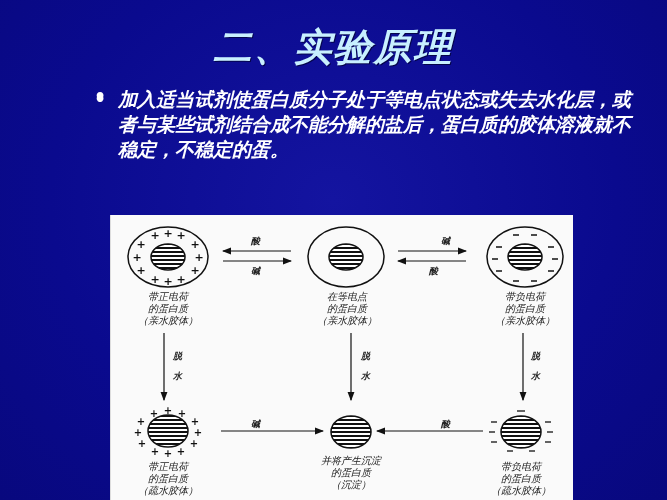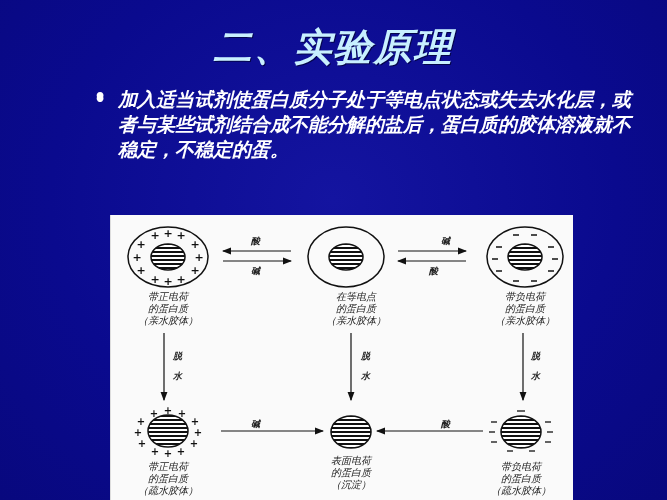--- a/index.html
+++ b/index.html
@@ -161,37 +161,37 @@
     <div class="arrow-lbl" style="left:420px;top:155px;">水</div>
 
     <div class="arrow-lbl" style="left:140px;top:203px;">碱</div>
     <div class="arrow-lbl" style="left:330px;top:203px;">酸</div>
 
     <div class="lbl" style="left:17px;top:76px;width:80px;">
       <div>带正电荷</div>
       <div>的蛋白质</div>
       <div>（亲水胶体）</div>
     </div>
-    <div class="lbl" style="left:205px;top:76px;width:80px;">
+    <div class="lbl" style="left:196px;top:76px;width:80px;">
       <div>在等电点</div>
       <div>的蛋白质</div>
       <div>（亲水胶体）</div>
     </div>
     <div class="lbl" style="left:374px;top:76px;width:80px;">
       <div>带负电荷</div>
       <div>的蛋白质</div>
       <div>（亲水胶体）</div>
     </div>
     <div class="lbl" style="left:17px;top:246px;width:80px;">
       <div>带正电荷</div>
       <div>的蛋白质</div>
       <div>（疏水胶体）</div>
     </div>
     <div class="lbl" style="left:200px;top:240px;width:80px;">
-      <div>表面电荷</div>
+      <div>并将产生沉淀</div>
       <div>的蛋白质</div>
       <div>（沉淀）</div>
     </div>
     <div class="lbl" style="left:370px;top:246px;width:80px;">
       <div>带负电荷</div>
       <div>的蛋白质</div>
       <div>（疏水胶体）</div>
     </div>
   </div>
 </div>

